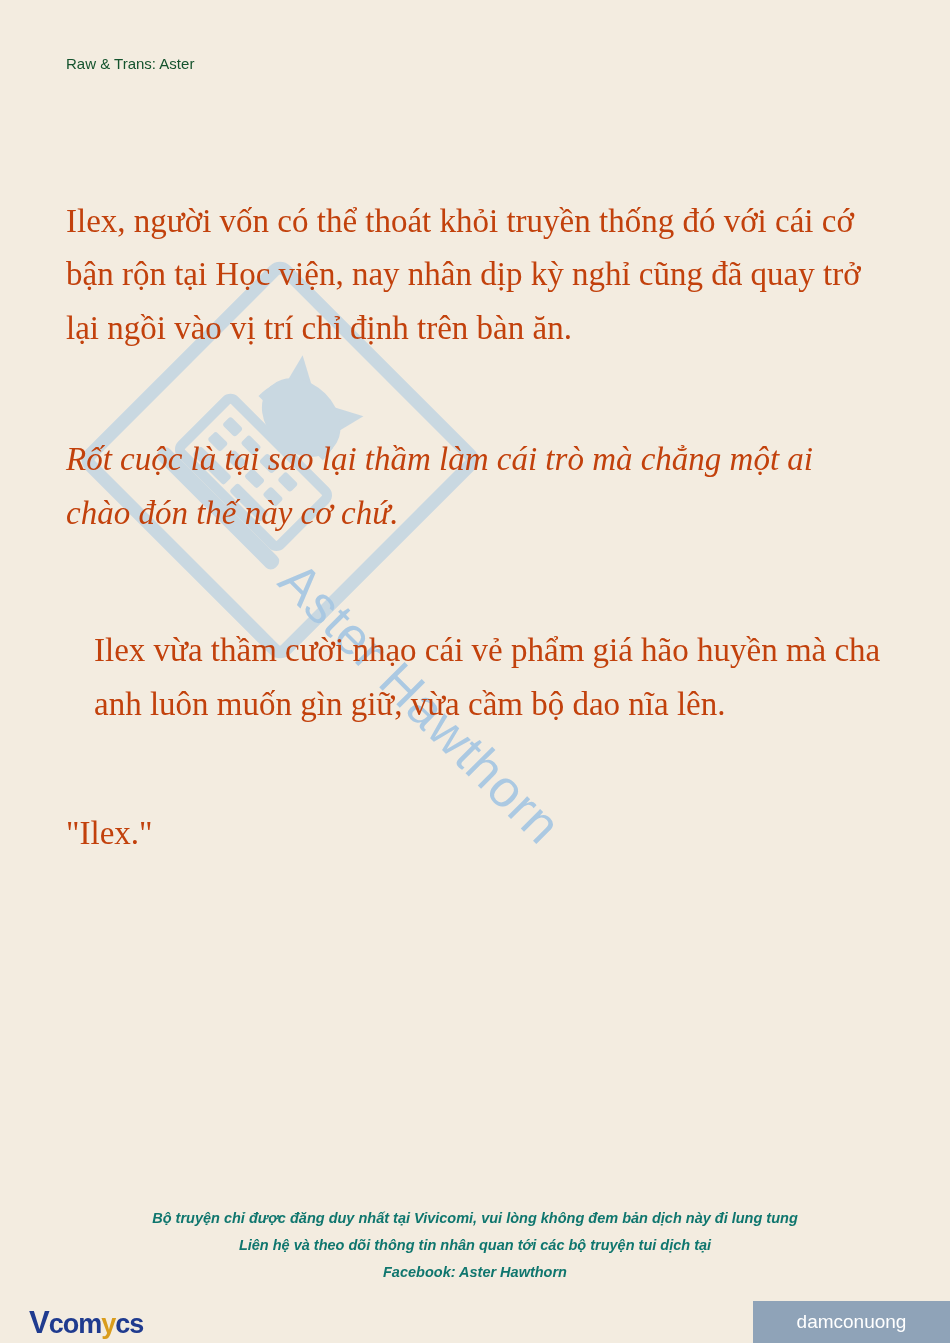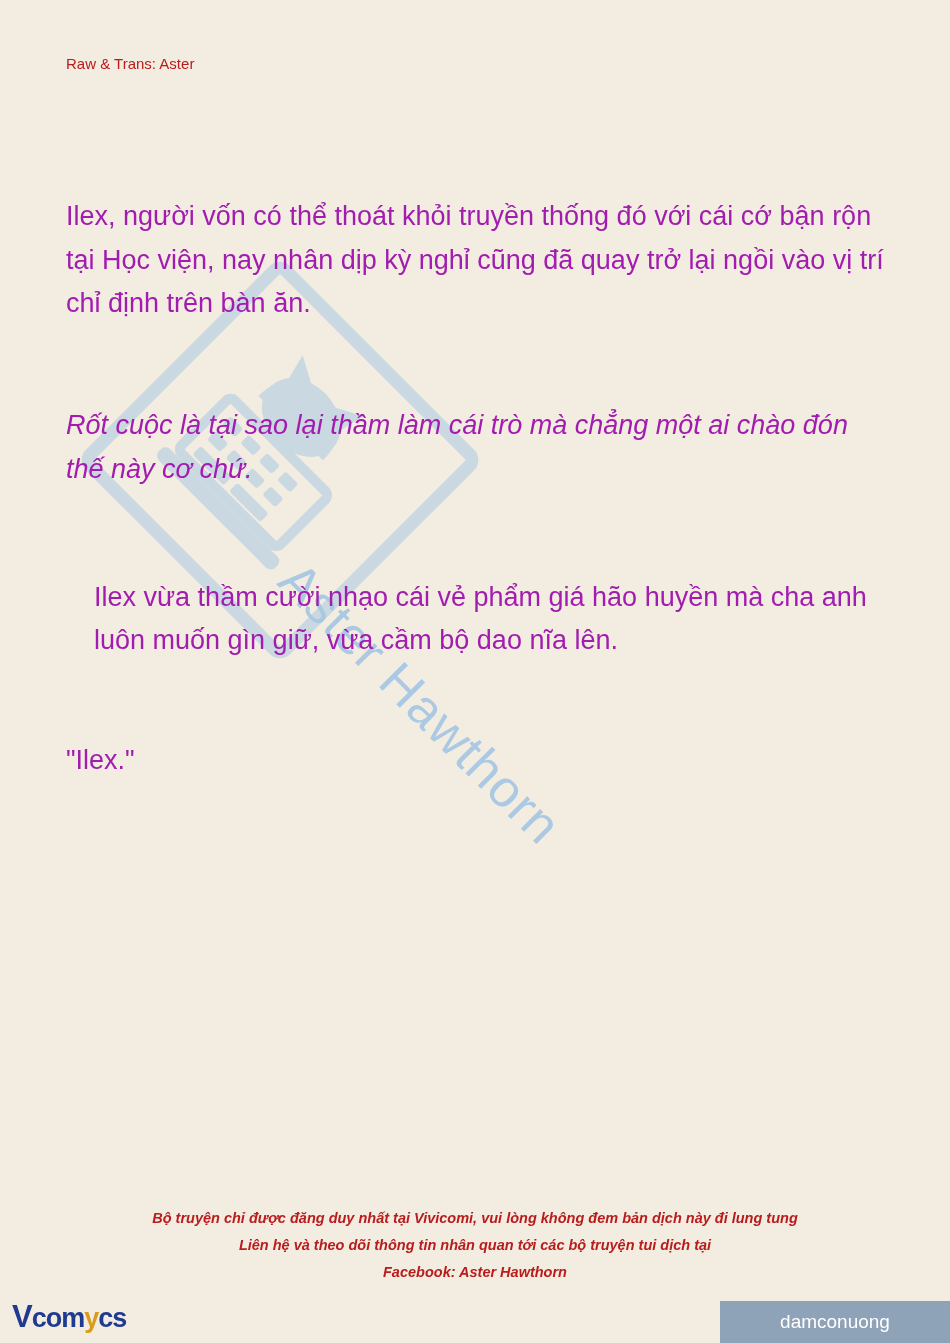--- a/index.html
+++ b/index.html
@@ -56,37 +56,37 @@
     letter-spacing: 1px;
   }
 
   
   .top-credit {
     position: absolute;
     left: 66px;
     top: 55px;
     font-family: "Liberation Sans", sans-serif;
     font-size: 15px;
-    color: #b91c1c;
+    color: #14532d;
     z-index: 3;
   }
 
   
   .content {
     position: absolute;
     left: 66px;
     top: 195px;
     width: 818px;
     z-index: 3;
   }
   .para {
-    font-family: Liberation Sans, sans-serif;
-    font-size: 27px;
+    font-family: Liberation Serif, serif;
+    font-size: 33px;
     line-height: 1.62;
-    color: #a21caf;
+    color: #c2410c;
     margin: 0 0 54px 0;
     text-align: left;
   }
   .para.italic {
     font-style: italic;
   }
   .para.p1 { margin-bottom: 78px; }
   .para.p2 { margin-bottom: 84px; }
   .para.p3 { margin-bottom: 76px; margin-left: 28px; }
   .para.p4 { margin-bottom: 0; }
@@ -95,21 +95,21 @@
   .footer-note {
     position: absolute;
     left: 0;
     right: 0;
     top: 1205px;
     text-align: center;
     font-family: "Liberation Sans", sans-serif;
     font-size: 14.5px;
     font-weight: bold;
     font-style: italic;
-    color: #b91c1c;
+    color: #0f766e;
     line-height: 1.85;
     z-index: 3;
   }
 
   
   .bottom-bar {
     position: absolute;
     left: 0;
     bottom: 0;
     width: 950px;
@@ -117,41 +117,42 @@
     z-index: 4;
   }
   .bar-left {
     position: absolute;
     left: 0;
     bottom: 0;
     width: 170px;
     height: 42px;
     background: #f3ece0;
     display: flex;
-    padding-left: 12px;
+    align-items: center;
+    padding-left: 29px;
     box-sizing: border-box;
   }
   .logo {
     font-family: "Liberation Sans", sans-serif;
     font-size: 27px;
     font-weight: bold;
     letter-spacing: -1px;
     line-height: 1;
     position: relative;
   }
   .logo .v { color: #1f3b8f; font-size: 31px; }
   .logo .com { color: #1f3b8f; }
   .logo .y { color: #d99c1c; }
   .logo .cs { color: #1f3b8f; }
 
   .bar-right {
     position: absolute;
     right: 0;
     bottom: 0;
-    width: 230px;
+    width: 197px;
     height: 42px;
     background: #8fa3b8;
     display: flex;
     align-items: center;
     justify-content: center;
   }
   .bar-right-text {
     font-family: "Liberation Sans", sans-serif;
     font-size: 19px;
     color: #ffffff;

